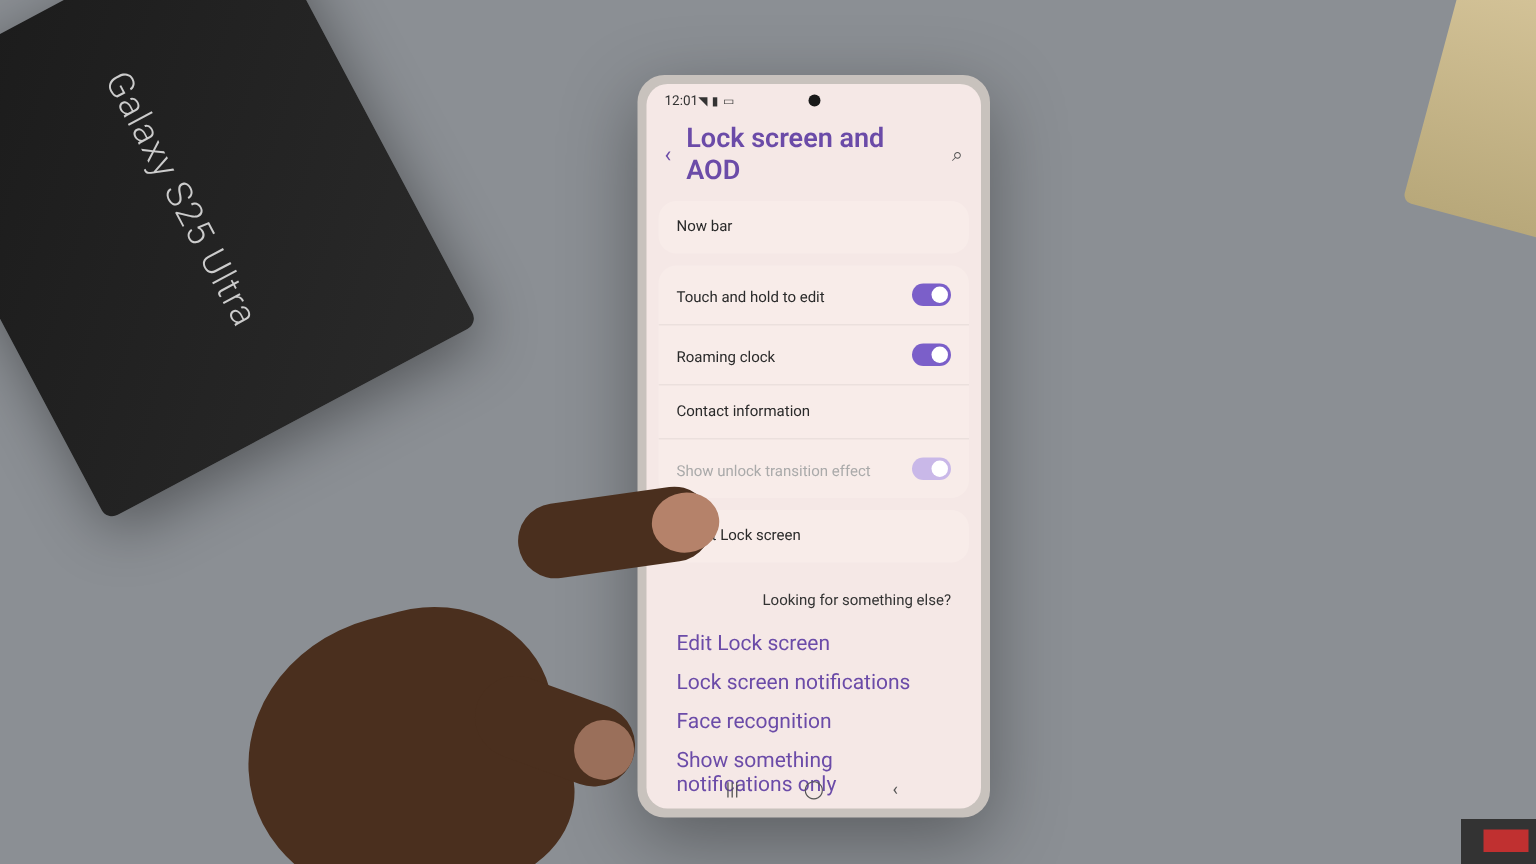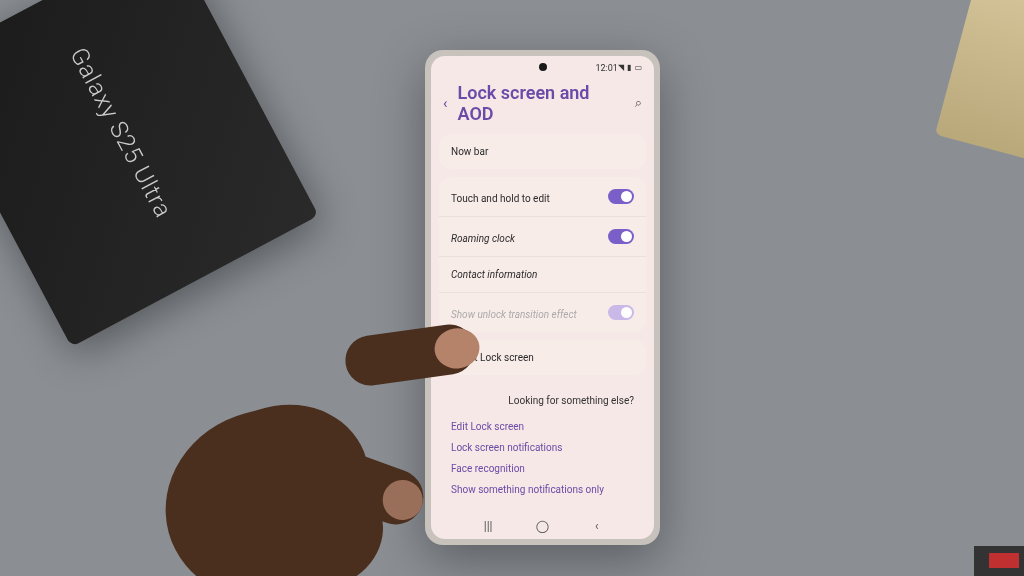--- a/index.html
+++ b/index.html
@@ -60,21 +60,21 @@
       transform: translateX(-50%);
       width: 8px;
       height: 8px;
       background: #1a1a1a;
       border-radius: 50%;
       z-index: 10;
     }
     
     .status-bar {
       display: flex;
-      justify-content: flex-end;
+      justify-content: flex-start;
       align-items: center;
       padding: 5px 12px 2px;
       font-size: 9px;
       color: #333;
       height: 20px;
     }
     .status-right {
       display: flex;
       gap: 3px;
       align-items: center;
@@ -120,21 +120,20 @@
       padding: 12px 12px;
       font-size: 10px;
       color: #2a2a2a;
       cursor: pointer;
     }
     .setting-row.disabled {
       color: #aaa;
     }
     .setting-row + .setting-row {
       border-top: 0.5px solid rgba(0,0,0,0.05);
-      font-style: italic;
     }
     
     .toggle {
       width: 26px;
       height: 15px;
       border-radius: 10px;
       position: relative;
       cursor: pointer;
     }
     .toggle.on {
@@ -155,21 +154,21 @@
     
     .footer-heading {
       font-size: 10px;
       color: #333;
       padding: 12px 12px 10px;
       text-align: right;
     }
     .footer-link {
       display: block;
       color: #6b4ba8;
-      font-size: 10px;
+      font-size: 14px;
       padding: 5px 12px;
       cursor: pointer;
     }
     
     .nav-bar {
       position: absolute;
       bottom: 0;
       left: 0;
       right: 0;
       height: 26px;

